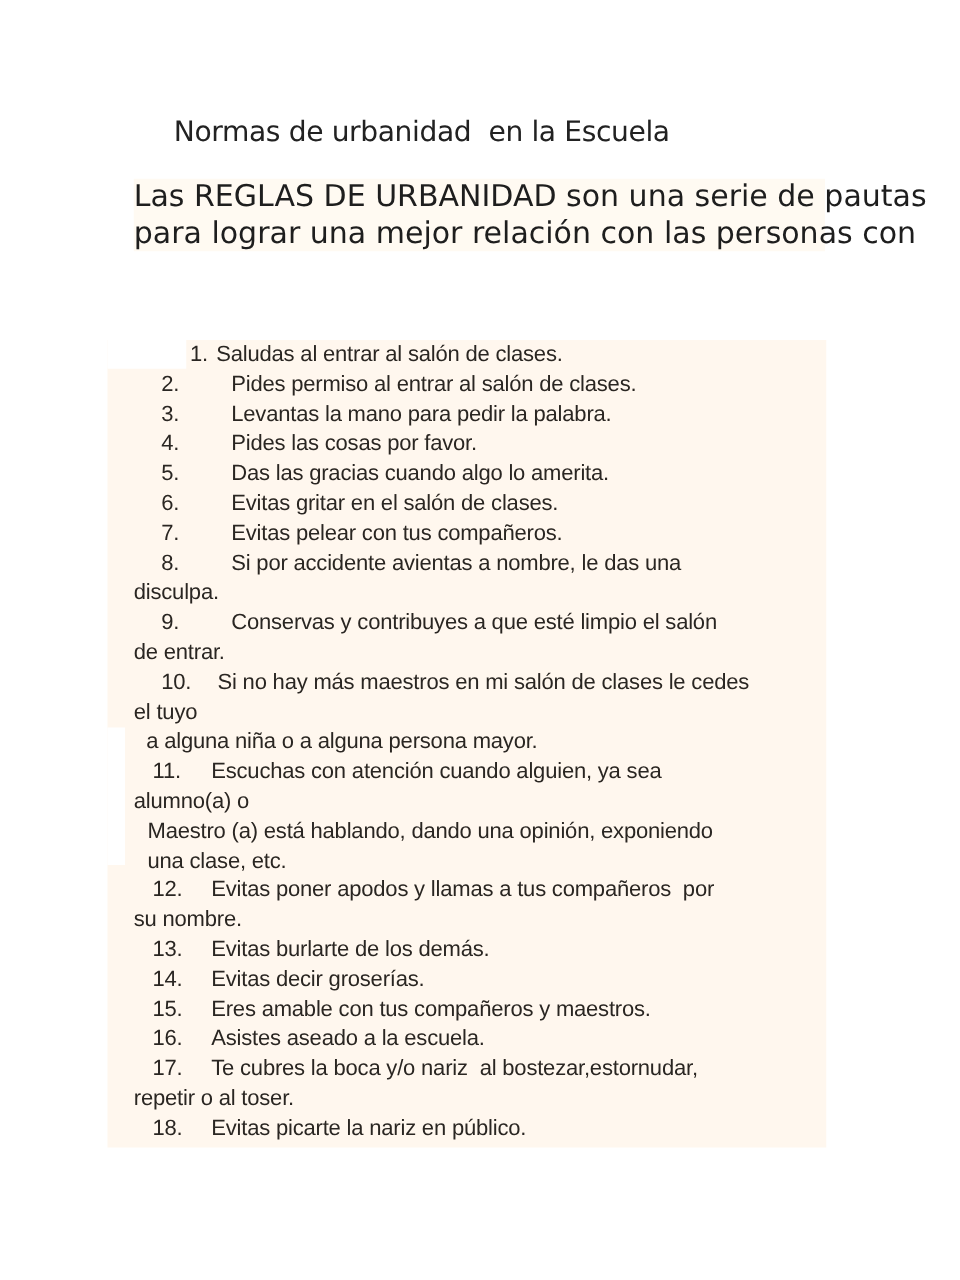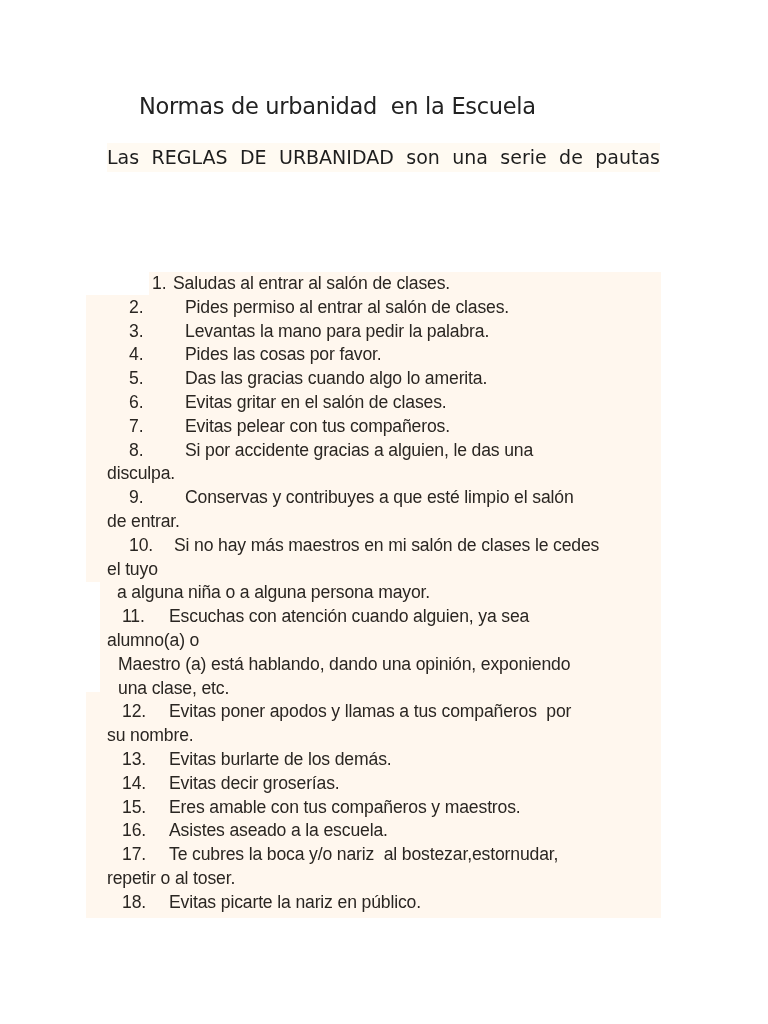--- a/index.html
+++ b/index.html
@@ -24,21 +24,21 @@
       color: #222222;
       white-space: pre;
       margin-left: 32px;
     }
     .intro {
       position: absolute;
       left: 107px;
       top: 143px;
       width: 553px;
       font-family: "DejaVu Sans", sans-serif;
-      font-size: 19px;
+      font-size: 24px;
       line-height: 29px;
       color: #1e1e1e;
     }
     .intro .line {
       display: block;
       text-align: justify;
       text-align-last: justify;
       background: #fffaf2;
       height: 29px;
       white-space: nowrap;
@@ -95,20 +95,21 @@
       top: 0;
     }
   </style>
 </head>
 <body>
 
 <div class="title">Normas de urbanidad  en la Escuela</div>
 
 <div class="intro">
   <span class="line">Las REGLAS DE URBANIDAD son una serie de pautas</span>
+  <span class="line">para lograr una mejor relación con las personas con</span>
 </div>
 
 <div class="list-box">
   <div class="cutout"></div>
   <div class="cutout2"></div>
 </div>
 
 <div class="list">
 
   <div class="row">
@@ -141,21 +142,21 @@
     <span class="txt" style="left:78px">Evitas gritar en el salón de clases.</span>
   </div>
 
   <div class="row">
     <span class="num" style="left:22px">7.</span>
     <span class="txt" style="left:78px">Evitas pelear con tus compañeros.</span>
   </div>
 
   <div class="row">
     <span class="num" style="left:22px">8.</span>
-    <span class="txt" style="left:78px">Si por accidente gracias a alguien, le das una</span>
+    <span class="txt" style="left:78px">Si por accidente avientas a nombre, le das una</span>
   </div>
   <div class="row">
     <span class="txt" style="left:0px">disculpa.</span>
   </div>
 
   <div class="row">
     <span class="num" style="left:22px">9.</span>
     <span class="txt" style="left:78px">Conservas y contribuyes a que esté limpio el salón</span>
   </div>
   <div class="row">

